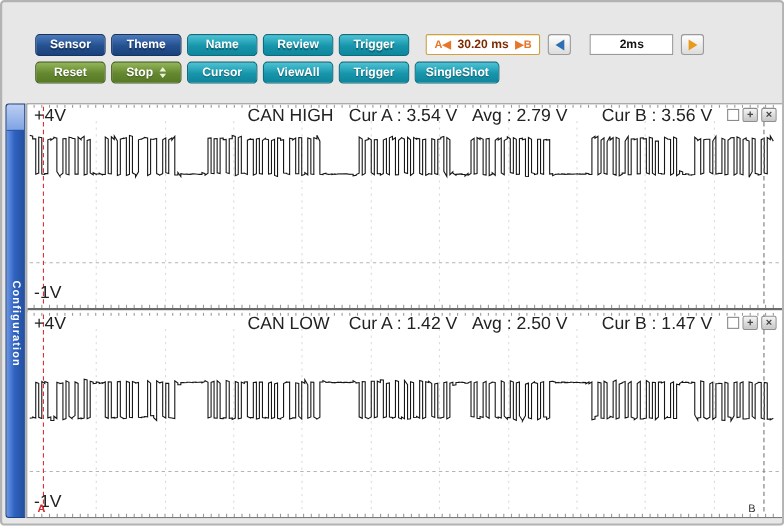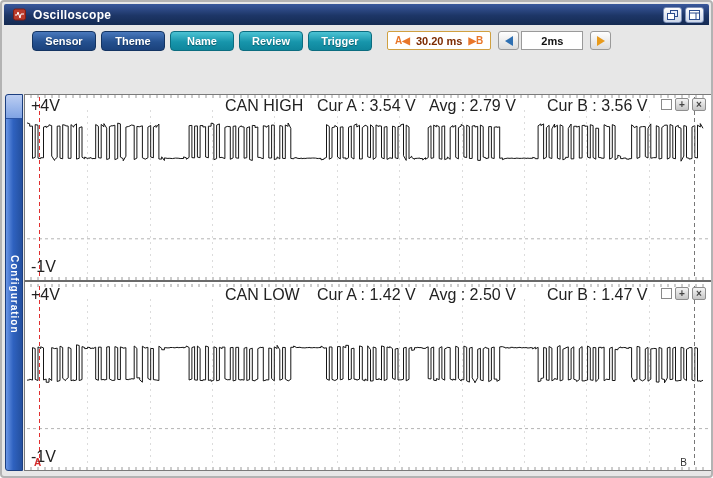--- a/index.html
+++ b/index.html
@@ -32,21 +32,21 @@
   .spin .dn{border-top:4px solid #eaf2da}
 
   .readout{height:19px;margin-left:10px;background:#fff;border:1px solid #d0a040;border-radius:2px;
     display:inline-flex;align-items:center;padding:0 7px;gap:6px;font-weight:bold;font-size:11px;white-space:nowrap}
   .ra,.rb{color:#e8762a;font-size:10px}
   .rv{color:#7c2a00}
   .arrow-btn{width:21px;height:19px;margin-left:7px;background:linear-gradient(#ffffff,#dcdcdc);
     border:1px solid #9a9a9a;border-radius:3px;display:inline-flex;align-items:center;justify-content:center;cursor:pointer;padding:0}
   .tri-left{width:0;height:0;border-top:5px solid transparent;border-bottom:5px solid transparent;border-right:8px solid #2d6fb2}
   .tri-right{width:0;height:0;border-top:5px solid transparent;border-bottom:5px solid transparent;border-left:8px solid #e89a1a}
-  .timebase{width:62px;height:19px;margin-left:2px;background:#fff;border:1px solid #9a9a9a;
+  .timebase{width:76px;height:19px;margin-left:17px;background:#fff;border:1px solid #9a9a9a;
     display:inline-flex;align-items:center;justify-content:center;font-weight:bold;font-size:11px;color:#111;cursor:pointer}
 
   
   .sidebar{position:absolute;left:3px;top:92px;width:18px;height:377px;
     background:linear-gradient(90deg,#6a96e6,#2f62c0 45%,#24509f);
     border:1px solid #1c3f80;border-radius:3px 0 0 3px;display:flex;flex-direction:column;align-items:center;cursor:pointer}
   .sidebar-cap{width:100%;height:24px;background:linear-gradient(#bccef2,#7fa3e4);border-bottom:1px solid #2c55a5;border-radius:3px 0 0 0}
   .vtext{flex:1;display:flex;align-items:center;justify-content:center;writing-mode:vertical-rl;
     color:#fff;font-size:10px;font-weight:bold;letter-spacing:1px}
 
@@ -68,44 +68,20 @@
   .mini{width:14px;height:13px;background:linear-gradient(#f5f5f5,#c6c6c6);border:1px solid #8e8e8e;border-radius:2px;
     font:bold 10px/11px "Liberation Sans",sans-serif;text-align:center;color:#444;cursor:pointer}
   .cursor-a-label{position:absolute;left:9px;bottom:2px;color:#d42a2a;font-size:10px;font-weight:bold}
   .cursor-b-label{position:absolute;right:24px;bottom:2px;color:#333;font-size:10px}
 </style>
 </head>
 <body>
 
 <div class="window">
 
-  <div class="titlebar">
-    <span class="app-icon">
-      <svg width="13" height="13" viewBox="0 0 13 13">
-          <rect x="0.5" y="1" width="12" height="11" rx="2" fill="#b93a2c" stroke="#7d1f15"></rect>
-          <polyline points="2,7 4,7 5,4 7,10 8,6 11,6" fill="none" stroke="#fff" stroke-width="1"></polyline>
-        </svg>
-    </span>
-    <span class="title">Oscilloscope</span>
-    <span class="tb-btns">
-      <span class="tb-btn">
-        <svg width="11" height="10" viewBox="0 0 11 10">
-            <rect x="3.5" y="0.5" width="7" height="6" fill="#e8eefc" stroke="#2c4d8f"></rect>
-            <rect x="0.5" y="3.5" width="7" height="6" fill="#fff" stroke="#2c4d8f"></rect>
-          </svg>
-      </span>
-      <span class="tb-btn">
-        <svg width="11" height="10" viewBox="0 0 11 10">
-            <rect x="0.5" y="0.5" width="10" height="9" fill="#fff" stroke="#2c4d8f"></rect>
-            <line x1="0.5" y1="3" x2="10.5" y2="3" stroke="#2c4d8f"></line>
-            <line x1="7" y1="3" x2="7" y2="9.5" stroke="#2c4d8f"></line>
-          </svg>
-      </span>
-    </span>
-  </div>
 
   <div class="row row1">
     <button class="tbtn blue">Sensor</button>
     <button class="tbtn blue">Theme</button>
     <button class="tbtn teal">Name</button>
     <button class="tbtn teal">Review</button>
     <button class="tbtn teal">Trigger</button>
     <span class="readout">
       <span class="ra">A◀</span>
       <span class="rv">30.20 ms</span>
@@ -113,20 +89,34 @@
     </span>
     <button class="arrow-btn">
         <span class="tri-left"></span>
       </button>
     <span class="timebase">2ms</span>
     <button class="arrow-btn">
         <span class="tri-right"></span>
       </button>
   </div>
 
+  <div class="row row2">
+    <button class="tbtn green">Reset</button>
+    <button class="tbtn green">
+      <span>Stop</span>
+      <span class="spin">
+          <i class="up"></i>
+          <i class="dn"></i>
+        </span>
+    </button>
+    <button class="tbtn teal">Cursor</button>
+    <button class="tbtn teal">ViewAll</button>
+    <button class="tbtn teal">Trigger</button>
+    <button class="tbtn teal">SingleShot</button>
+  </div>
 
   <div class="sidebar">
     <span class="sidebar-cap"></span>
     <span class="vtext">Configuration</span>
   </div>
 
   <div class="plot">
 
     <div class="channel ch1">
       <svg class="wave" viewBox="0 0 686 185">

